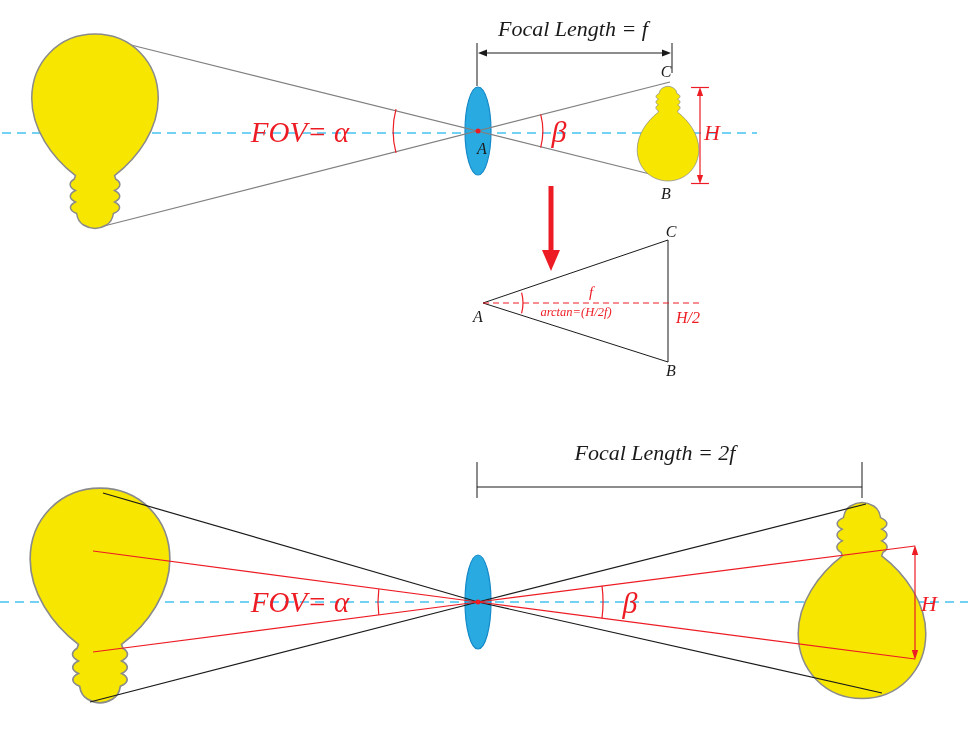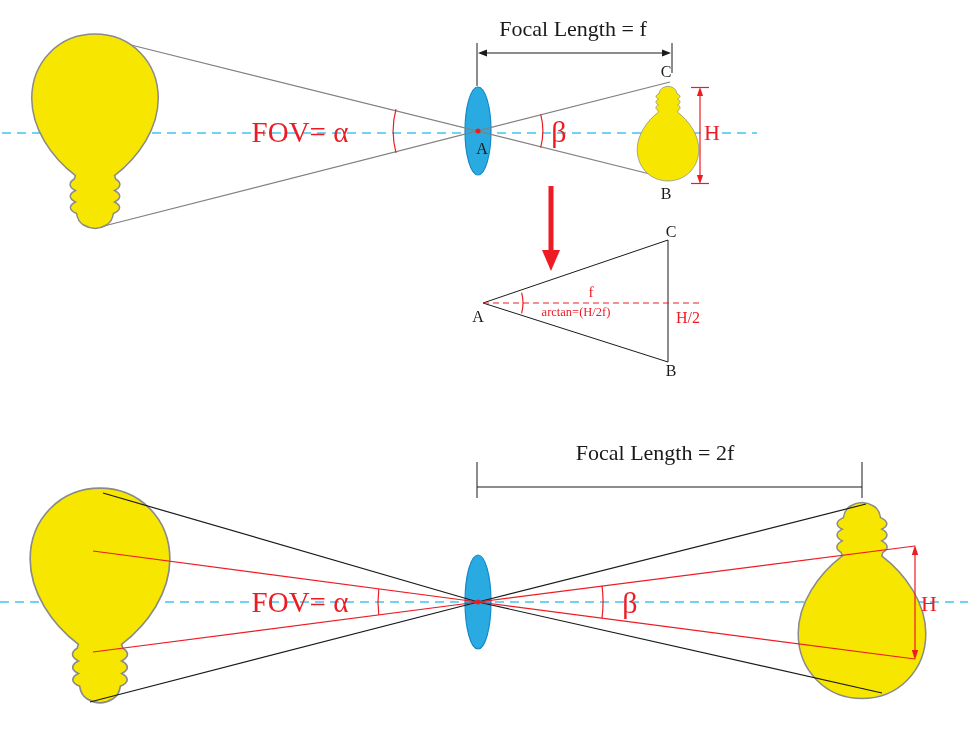--- a/index.html
+++ b/index.html
@@ -1,21 +1,21 @@
 <!DOCTYPE html>
 <html style="--background: #ffffff; --bulb-yellow: #f7e600; --bulb-outline: #8a8a8a; --lens-blue: #29abe2; --lens-outline: #1489c8; --axis-cyan: #45c2f0; --accent-red: #ed1c24; --ray-gray: #808080; --ink-black: #1a1a1a;"><head>
 <meta charset="utf-8">
 <style>
   :root{
     --background:#ffffff; --bulb-yellow:#f7e600; --bulb-outline:#8a8a8a;
     --lens-blue:#29abe2; --lens-outline:#1489c8; --axis-cyan:#45c2f0;
     --accent-red:#ed1c24; --ray-gray:#808080; --ink-black:#1a1a1a;
   }
   html,body{margin:0;padding:0;background:var(--background);}
-  .canvas{width:968px;height:752px;position:relative;background:var(--background);overflow:hidden;}
+  .canvas{width:968px;height:752px;position:relative;background:var(--background);overflow:hidden;font-style:italic;}
   svg{display:block;}
   text{font-family:"Liberation Serif","DejaVu Serif",serif;}
   .axis{stroke:var(--axis-cyan);stroke-width:1.4;stroke-dasharray:9 6;fill:none;}
   .bulb{fill:var(--bulb-yellow);stroke:var(--bulb-outline);stroke-width:1.3;}
   .lens{fill:var(--lens-blue);stroke:var(--lens-outline);stroke-width:1.2;}
   .gray-ray{stroke:var(--ray-gray);stroke-width:1.2;fill:none;}
   .black-line{stroke:var(--ink-black);stroke-width:1.2;fill:none;}
   .thin-black{stroke:var(--ink-black);stroke-width:1;fill:none;}
   .red-line{stroke:var(--accent-red);stroke-width:1.2;fill:none;}
   .red-thick{stroke:var(--accent-red);stroke-width:5;fill:none;}

